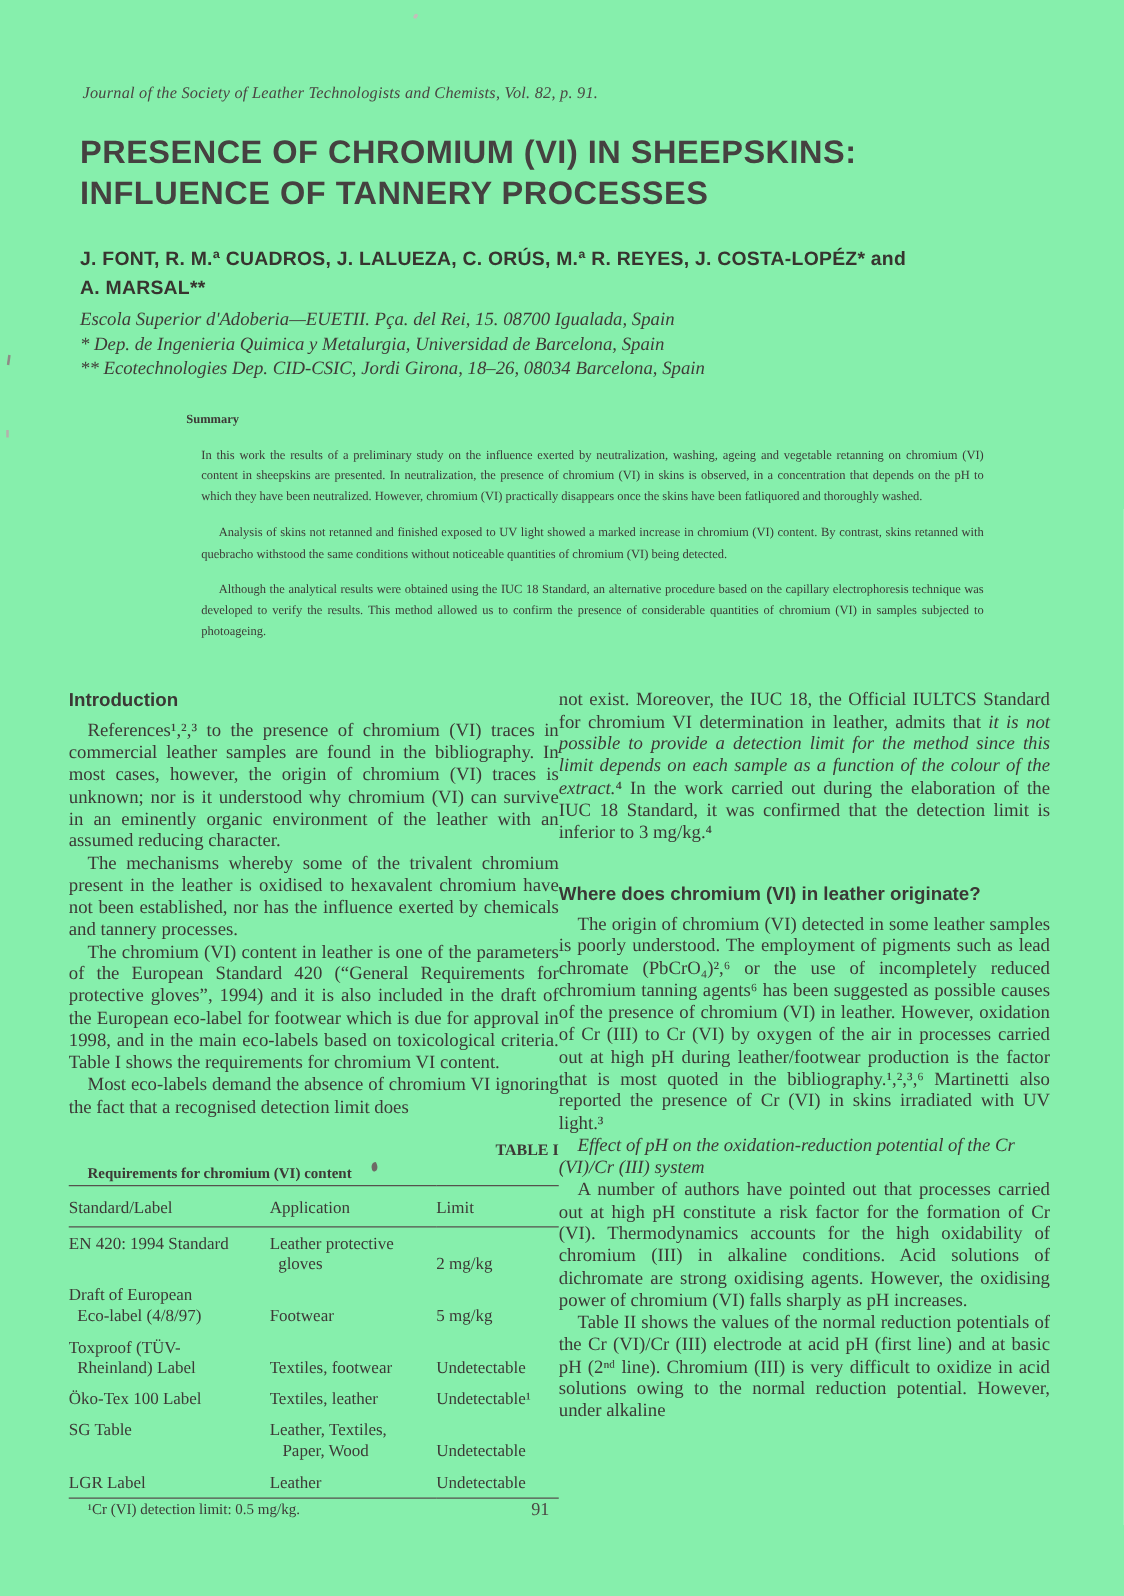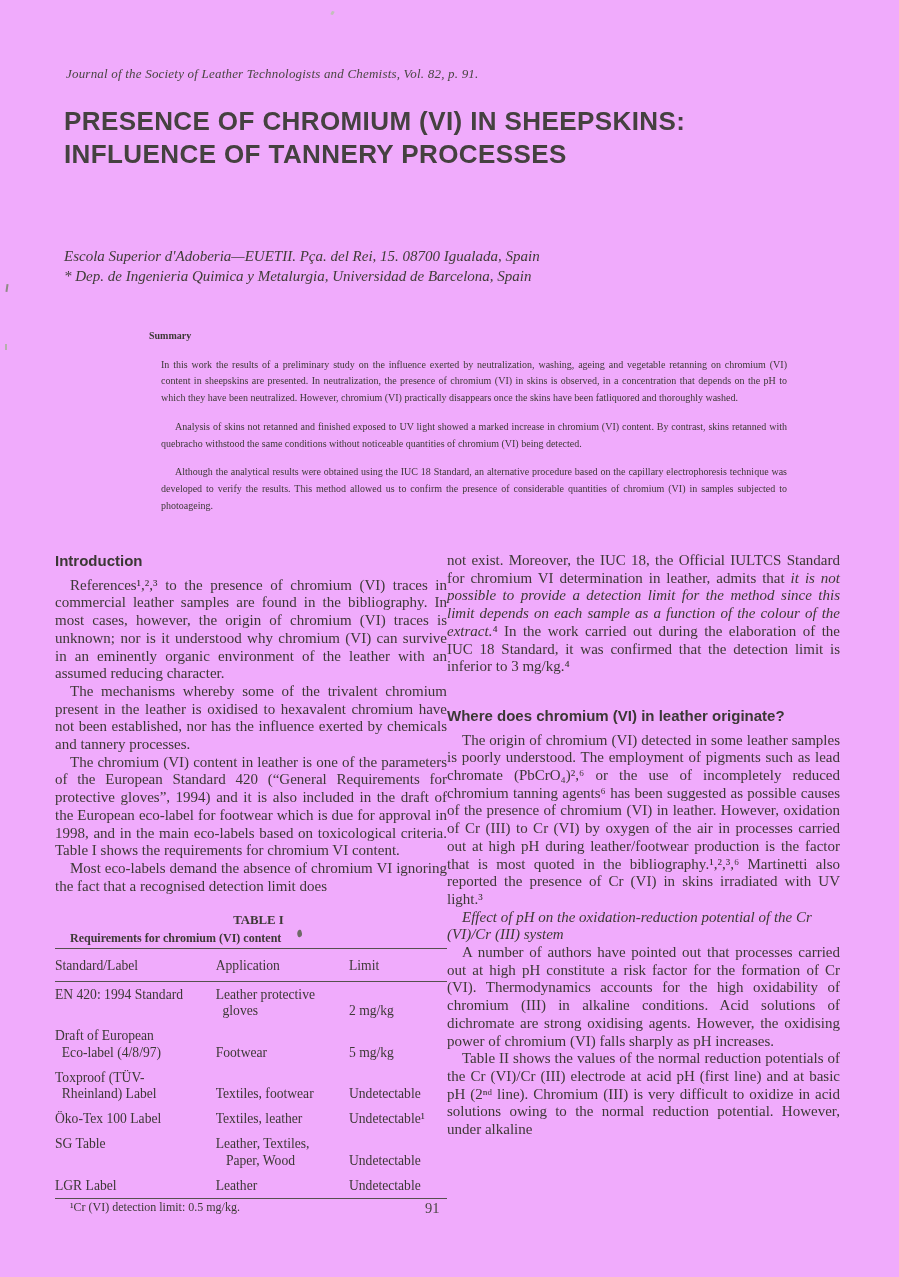--- a/index.html
+++ b/index.html
@@ -1,19 +1,19 @@
 <!DOCTYPE html>
 <html><head>
 <meta charset="utf-8">
 <style>
   html,body { margin:0; padding:0; }
   .page {
     position: relative;
     width: 899px; height: 1277px;
-    background: #f0abfc;
+    background: #86efac;
     color: #3a3734;
     font-family: "Liberation Serif", "DejaVu Serif", serif;
     overflow: hidden;
   }
   .journal-line {
     position: absolute; left: 66px; top: 66px;
     font-style: italic; font-size: 13px; color: #4a4643;
     letter-spacing: 0.2px;
   }
   .title {
@@ -56,21 +56,21 @@
     margin: 0 0 7px 0; text-align: left;
   }
   .sec-heading.spaced { margin-top: 31px; }
   .sub-heading {
     font-style: italic; font-size: 15px; line-height: 17.7px;
     margin: 21px 0 2px 0; text-align: left; text-indent: 0;
   }
   .emph { font-style: italic; }
   
   .tablewrap { margin-top: 17px; }
-  .tbl-title { text-align: center; font-weight: bold; font-size: 12.8px; margin: 0; }
+  .tbl-title { text-align: right; font-weight: bold; font-size: 12.8px; margin: 0; }
   .tbl-sub   { text-align: left; font-weight: bold; font-size: 12px; margin: 0 0 7px 0; }
   table.datatable {
     width: 100%; border-collapse: collapse;
     border-top: 1.6px solid #55514d;
     border-bottom: 1.3px solid #55514d;
     font-size: 13.6px; line-height: 16.2px;
   }
   table.datatable thead th {
     font-weight: normal; text-align: left;
     padding: 9px 0 7px 0;
@@ -106,24 +106,29 @@
   <span class="artifact a-m2"></span>
   <span class="artifact a-tbl"></span>
 
   <div class="journal-line">Journal of the Society of Leather Technologists and Chemists, Vol. 82, p. 91.</div>
 
   <div class="title">
     <div>PRESENCE OF CHROMIUM (VI) IN SHEEPSKINS:</div>
     <div>INFLUENCE OF TANNERY PROCESSES</div>
   </div>
 
+  <div class="authors">
+    <div>J. FONT, R. M.ª CUADROS, J. LALUEZA, C. ORÚS, M.ª R. REYES, J. COSTA-LOPÉZ* and</div>
+    <div>A. MARSAL**</div>
+  </div>
 
   <div class="affiliations">
     <div>Escola Superior d'Adoberia—EUETII. Pça. del Rei, 15. 08700 Igualada, Spain</div>
     <div>* Dep. de Ingenieria Quimica y Metalurgia, Universidad de Barcelona, Spain</div>
+    <div>** Ecotechnologies Dep. CID-CSIC, Jordi Girona, 18–26, 08034 Barcelona, Spain</div>
   </div>
 
   <div class="summary">
     <div class="summary-label">Summary</div>
     <p>In this work the results of a preliminary study on the influence exerted by neutralization, washing, ageing and vegetable retanning on chromium (VI) content in sheepskins are presented. In neutralization, the presence of chromium (VI) in skins is observed, in a concentration that depends on the pH to which they have been neutralized. However, chromium (VI) practically disappears once the skins have been fatliquored and thoroughly washed.</p>
     <p class="ind">Analysis of skins not retanned and finished exposed to UV light showed a marked increase in chromium (VI) content. By contrast, skins retanned with quebracho withstood the same conditions without noticeable quantities of chromium (VI) being detected.</p>
     <p class="ind">Although the analytical results were obtained using the IUC 18 Standard, an alternative procedure based on the capillary electrophoresis technique was developed to verify the results. This method allowed us to confirm the presence of considerable quantities of chromium (VI) in samples subjected to photoageing.</p>
   </div>
 
   <div class="columns">

